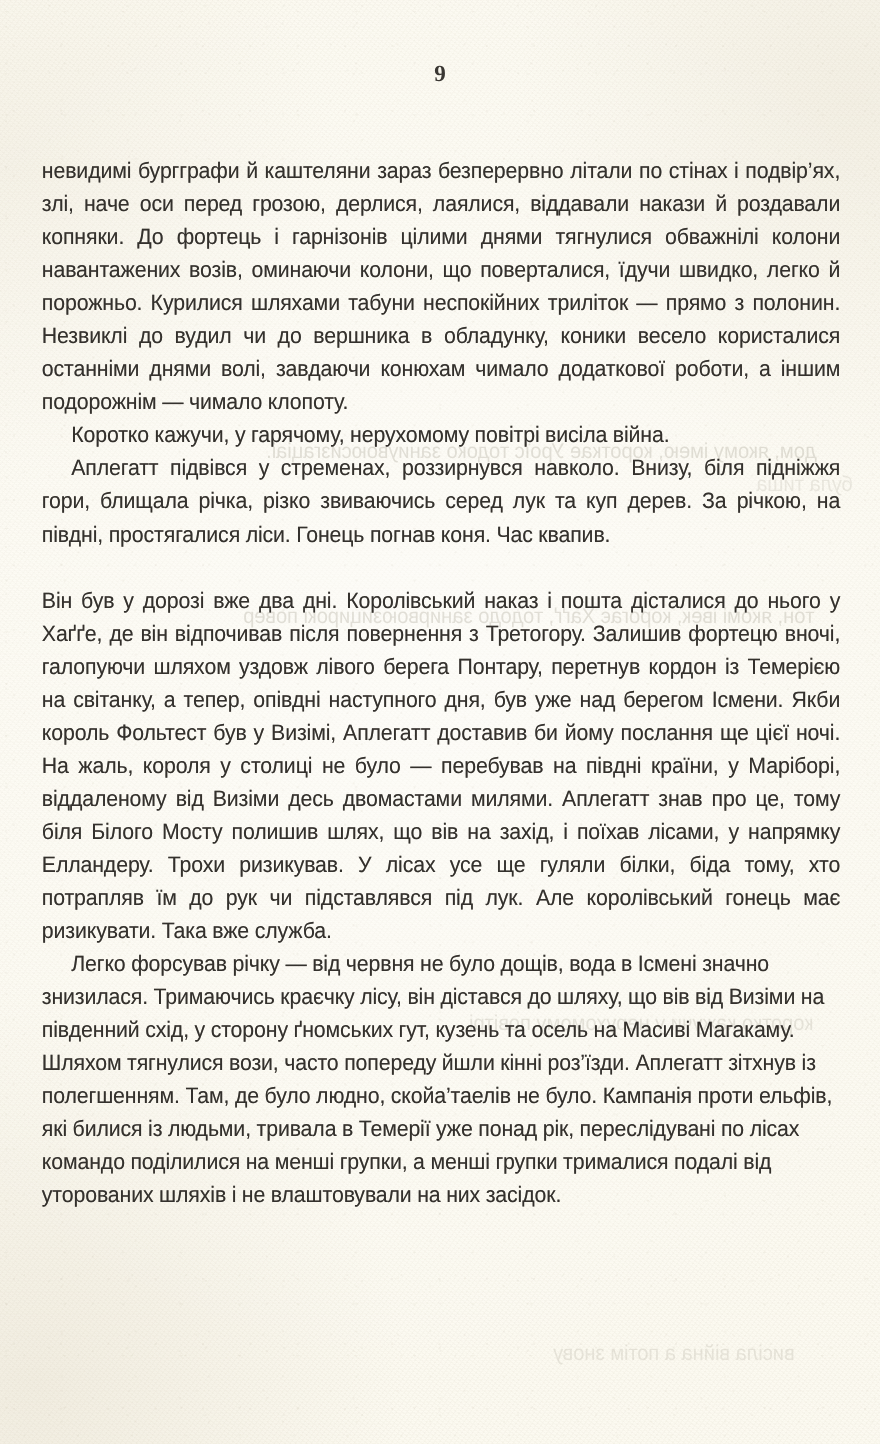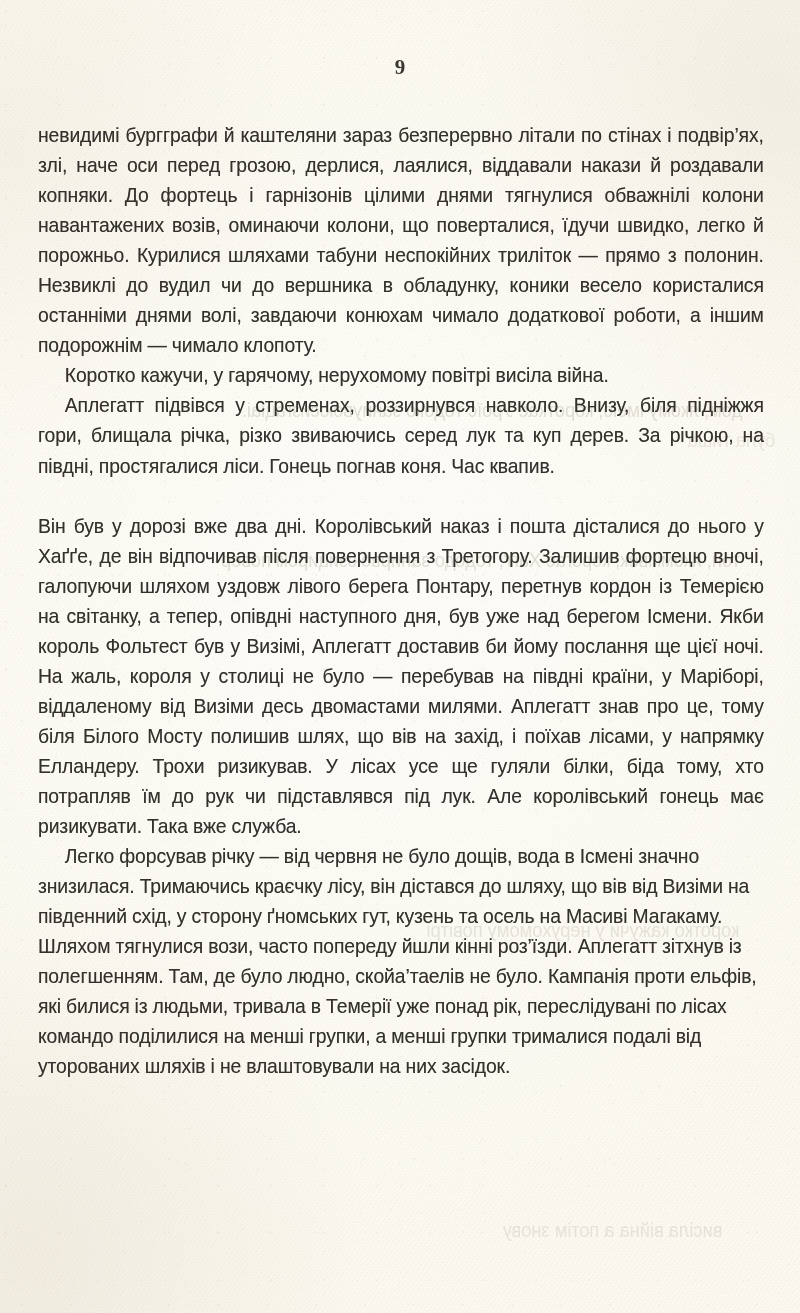--- a/index.html
+++ b/index.html
@@ -58,21 +58,21 @@
     font-size: 21px;
     font-weight: 700;
     color: #3a3733;
     letter-spacing: 0;
   }
 
   
   .textblock {
     position: absolute;
     left: 38px;
-    top: 120px;
+    top: 141px;
     width: 726px;
   }
 
   p.para {
     margin: 0;
     text-align: justify;
     text-justify: inter-word;
     font-size: 20.3px;
     line-height: 30.05px;
     letter-spacing: -0.12px;

